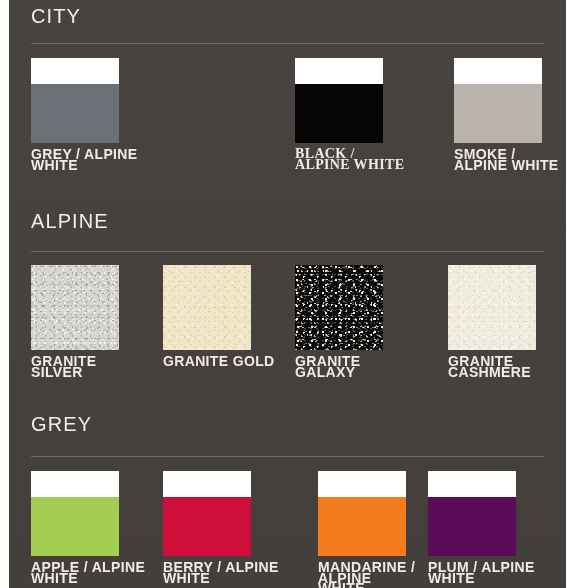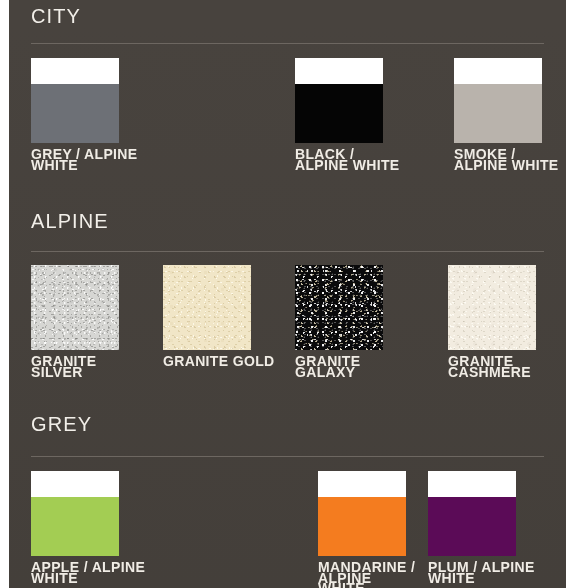--- a/index.html
+++ b/index.html
@@ -182,21 +182,21 @@
 
         <div class="swatch-cell" style="left:22px;">
           <div class="chip">
             <div class="top"></div>
             <div class="bottom" style="background:#6d7076;"></div>
           </div>
           <div class="chip-label">GREY / ALPINE WHITE</div>
         </div>
 
 
-        <div class="swatch-cell" style="left:286px;">
+        <div class="swatch-cell" style="left:286px;font-family:Liberation Serif, serif;">
           <div class="chip">
             <div class="top"></div>
             <div class="bottom" style="background:#050505;"></div>
           </div>
           <div class="chip-label">BLACK / ALPINE WHITE</div>
         </div>
 
         <div class="swatch-cell" style="left:419px;padding-left:26px;">
           <div class="chip">
             <div class="top"></div>
@@ -250,20 +250,27 @@
       <div class="swatch-row" style="top:59px;">
 
         <div class="swatch-cell" style="left:22px;">
           <div class="chip">
             <div class="top"></div>
             <div class="bottom" style="background:#a3cd53;"></div>
           </div>
           <div class="chip-label">APPLE / ALPINE WHITE</div>
         </div>
 
+        <div class="swatch-cell" style="left:154px;">
+          <div class="chip">
+            <div class="top"></div>
+            <div class="bottom" style="background:#ce0f39;"></div>
+          </div>
+          <div class="chip-label">BERRY / ALPINE WHITE</div>
+        </div>
 
         <div class="swatch-cell" style="left:301px;padding-left:8px;">
           <div class="chip">
             <div class="top"></div>
             <div class="bottom" style="background:#f47c1f;"></div>
           </div>
           <div class="chip-label" style="width:104px;">MANDARINE / ALPINE WHITE</div>
         </div>
 
         <div class="swatch-cell" style="left:419px;">

